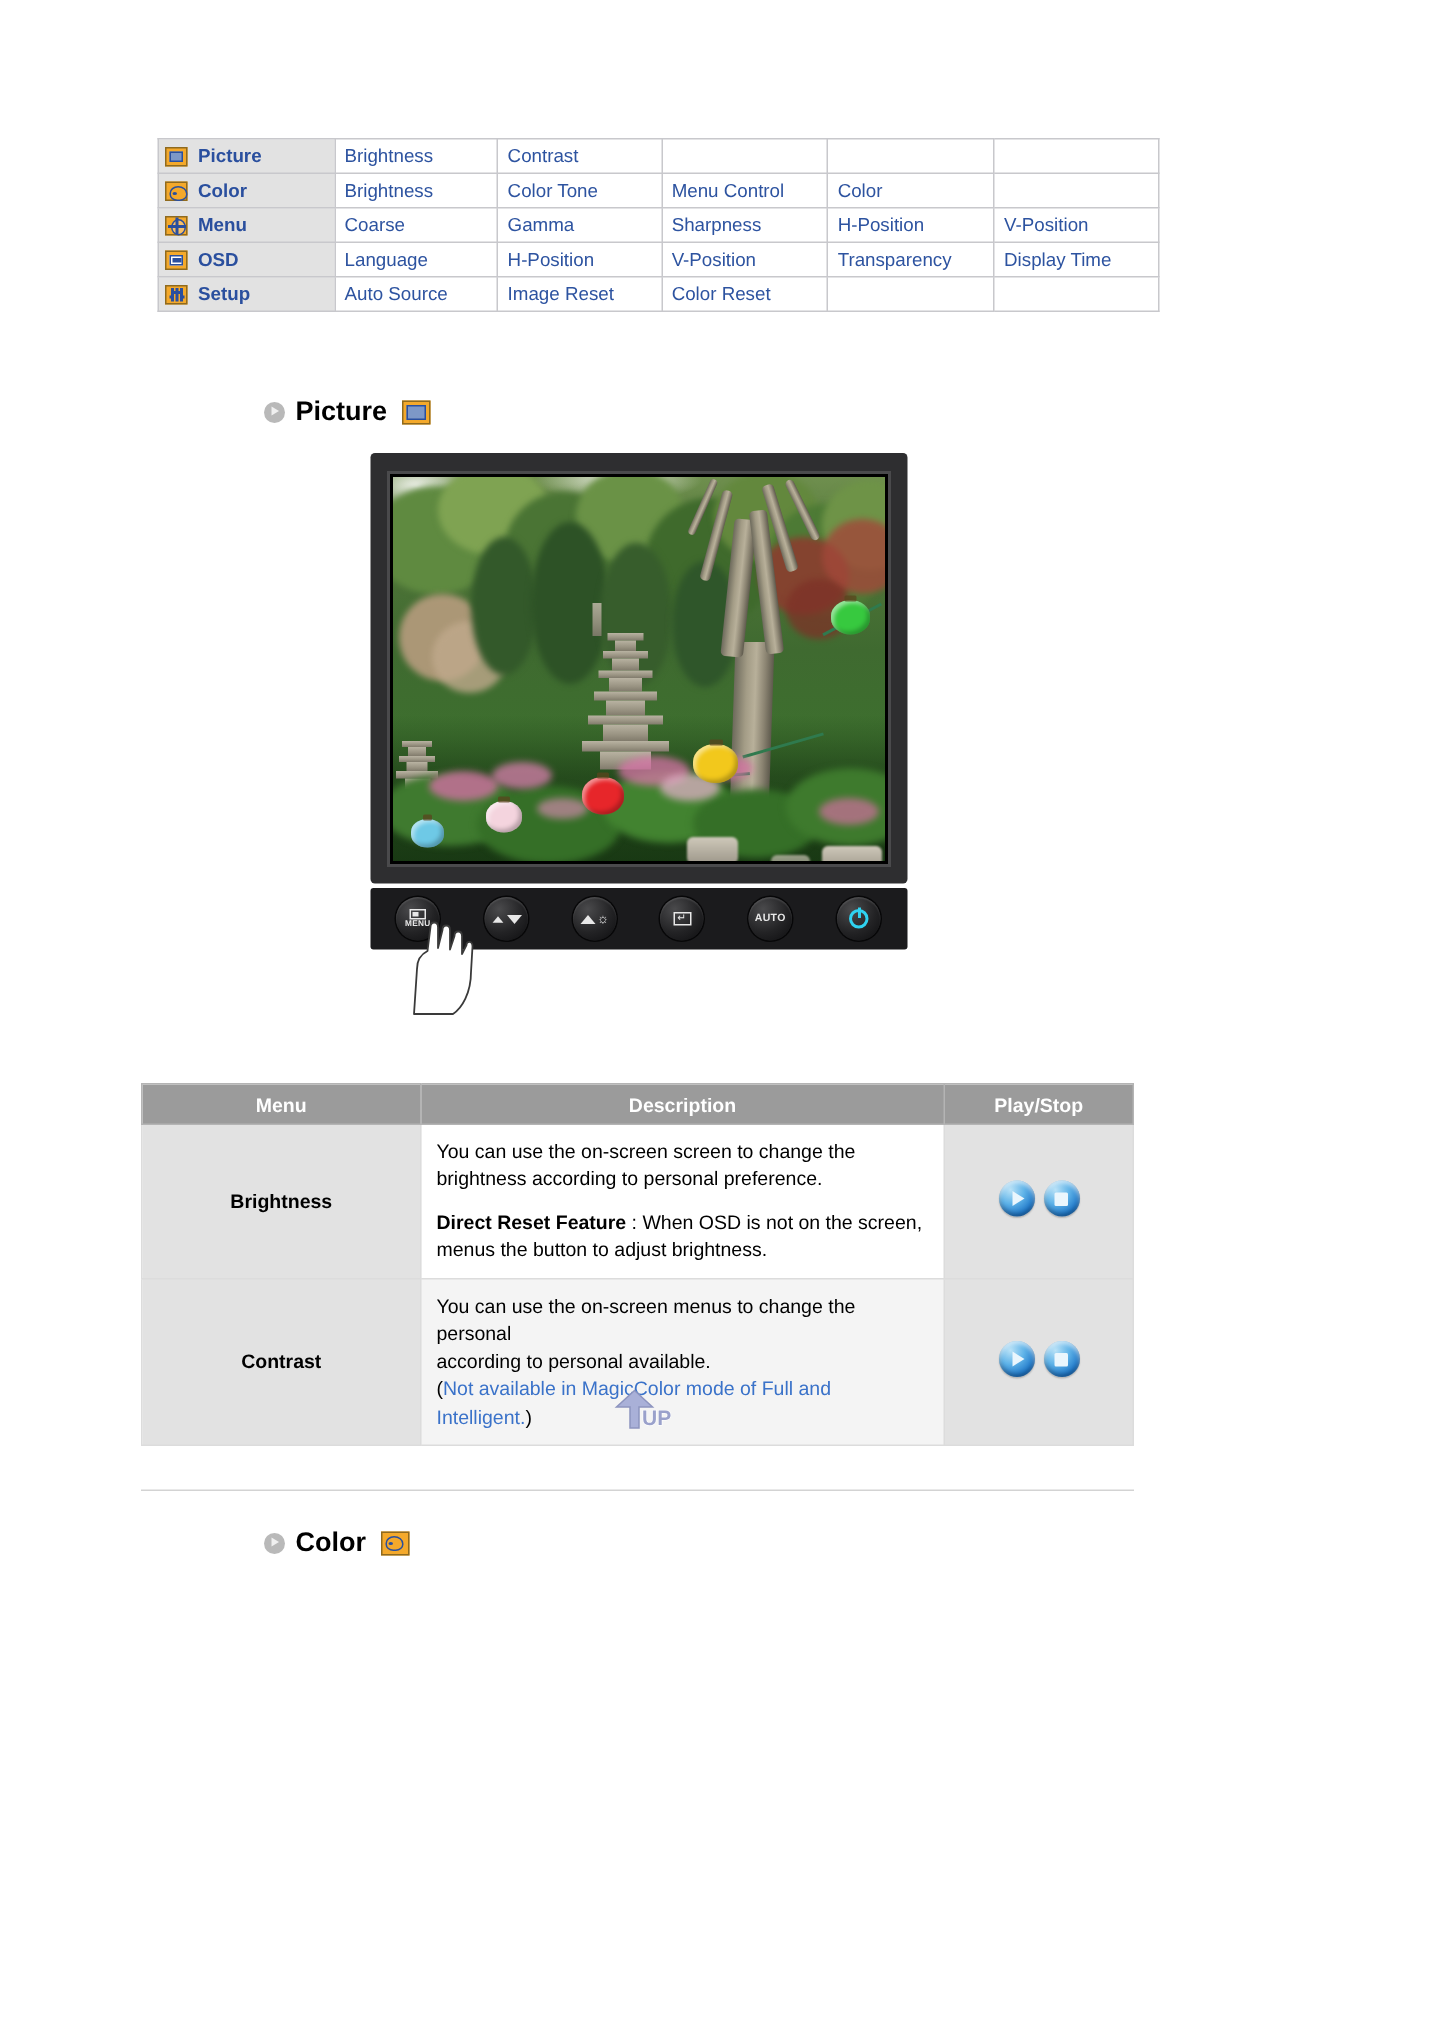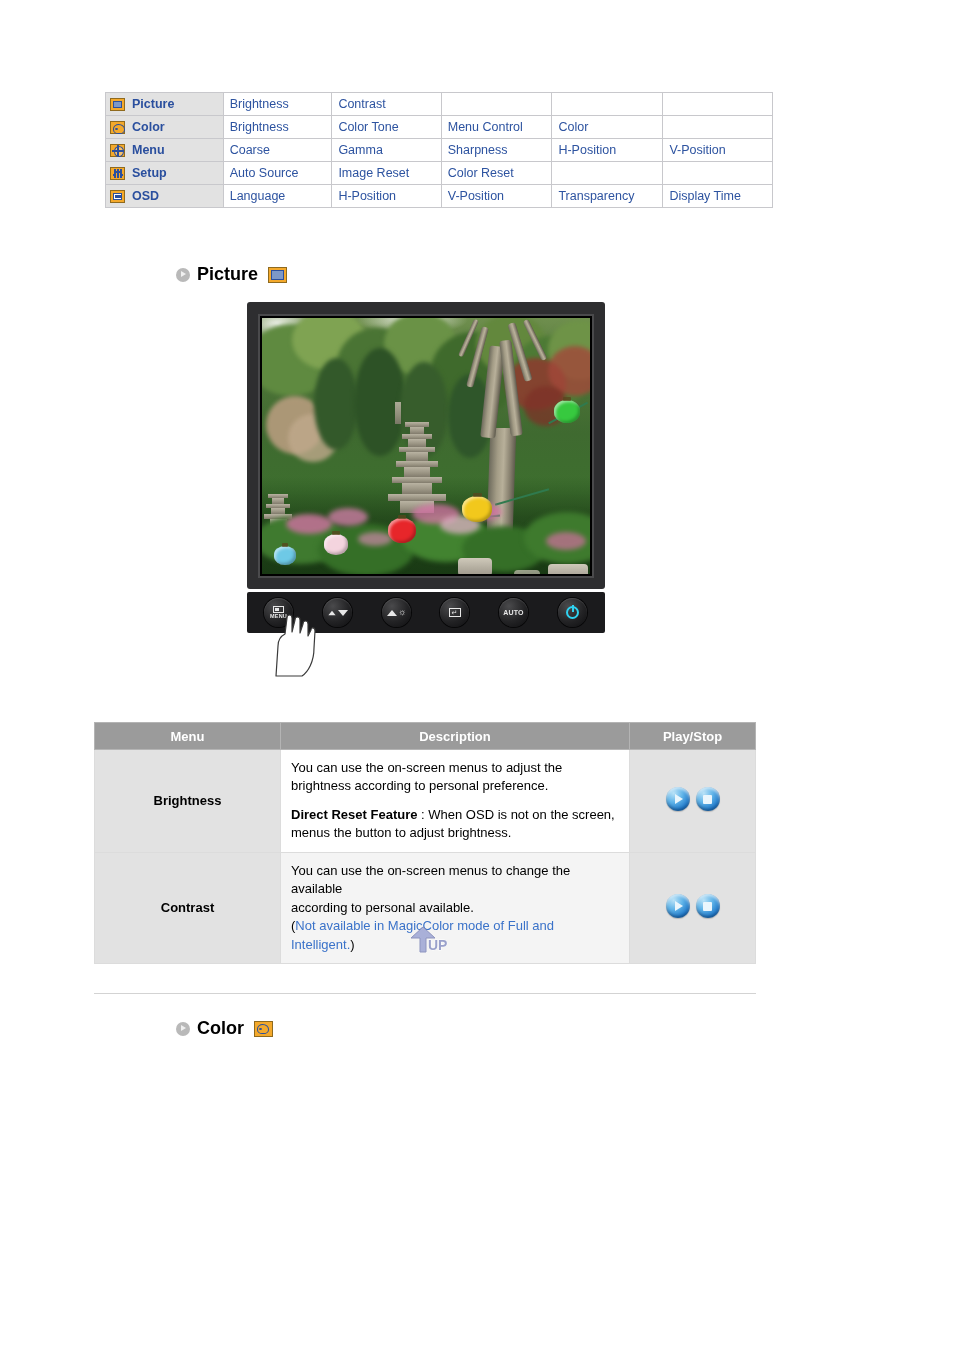--- a/index.html
+++ b/index.html
@@ -470,52 +470,52 @@
       </td>
       <td class="sub">Coarse</td>
       <td class="sub">Gamma</td>
       <td class="sub">Sharpness</td>
       <td class="sub">H-Position</td>
       <td class="sub">V-Position</td>
     </tr>
     <tr>
       <td class="cat">
         <span class="catwrap">
+          <span class="osd-ico ico-osd">
+              <i class="f"></i>
+              <i class="b"></i>
+            </span>
+          <span>OSD</span>
+        </span>
+      </td>
+      <td class="sub">Language</td>
+      <td class="sub">H-Position</td>
+      <td class="sub">V-Position</td>
+      <td class="sub">Transparency</td>
+      <td class="sub">Display Time</td>
+    </tr>
+    <tr>
+      <td class="cat">
+        <span class="catwrap">
           <span class="osd-ico ico-setup">
             <i class="s1"></i>
               <i class="s2"></i>
               <i class="s3"></i>
               <i class="k1"></i>
               <i class="k2"></i>
               <i class="k3"></i>
           </span>
           <span>Setup</span>
         </span>
       </td>
       <td class="sub">Auto Source</td>
       <td class="sub">Image Reset</td>
       <td class="sub">Color Reset</td>
       <td class="sub"></td>
       <td class="sub"></td>
-    </tr>
-    <tr>
-      <td class="cat">
-        <span class="catwrap">
-          <span class="osd-ico ico-osd">
-              <i class="f"></i>
-              <i class="b"></i>
-            </span>
-          <span>OSD</span>
-        </span>
-      </td>
-      <td class="sub">Language</td>
-      <td class="sub">H-Position</td>
-      <td class="sub">V-Position</td>
-      <td class="sub">Transparency</td>
-      <td class="sub">Display Time</td>
     </tr>
   </tbody>
 </table>
 
 <div class="sect-head" style="left:176px; top:264px;">
   <span class="bullet-arrow"></span>
   <span>Picture</span>
   <span class="osd-ico ico-picture head-ico">
       <i class="f"></i>
     </span>
@@ -650,37 +650,37 @@
     <tr>
       <th>Menu</th>
       <th>Description</th>
       <th>Play/Stop</th>
     </tr>
   </thead>
   <tbody>
     <tr class="r-bright">
       <td class="menu-col">Brightness</td>
       <td class="desc-col">
-        <div>You can use the on-screen menus to adjust the</div>
+        <div>You can use the on-screen screen to change the</div>
         <div>brightness according to personal preference.</div>
         <div class="spacer-line"></div>
         <div><span class="bold-lead">Direct Reset Feature</span><span> : When OSD is not on the screen,</span></div>
         <div>menus the button to adjust brightness.</div>
       </td>
       <td class="play-col">
         <span class="ps-wrap">
           <span class="ps-btn ps-play"></span>
           <span class="ps-btn ps-stop"></span>
         </span>
       </td>
     </tr>
     <tr class="r-contrast">
       <td class="menu-col">Contrast</td>
       <td class="desc-col">
-        <div>You can use the on-screen menus to change the available</div>
+        <div>You can use the on-screen menus to change the personal</div>
         <div>according to personal available.</div>
         <div><span>(</span><span class="blue-note">Not available in MagicColor mode of Full and Intelligent.</span><span>)</span></div>
       </td>
       <td class="play-col">
         <span class="ps-wrap">
           <span class="ps-btn ps-play"></span>
           <span class="ps-btn ps-stop"></span>
         </span>
       </td>
     </tr>

